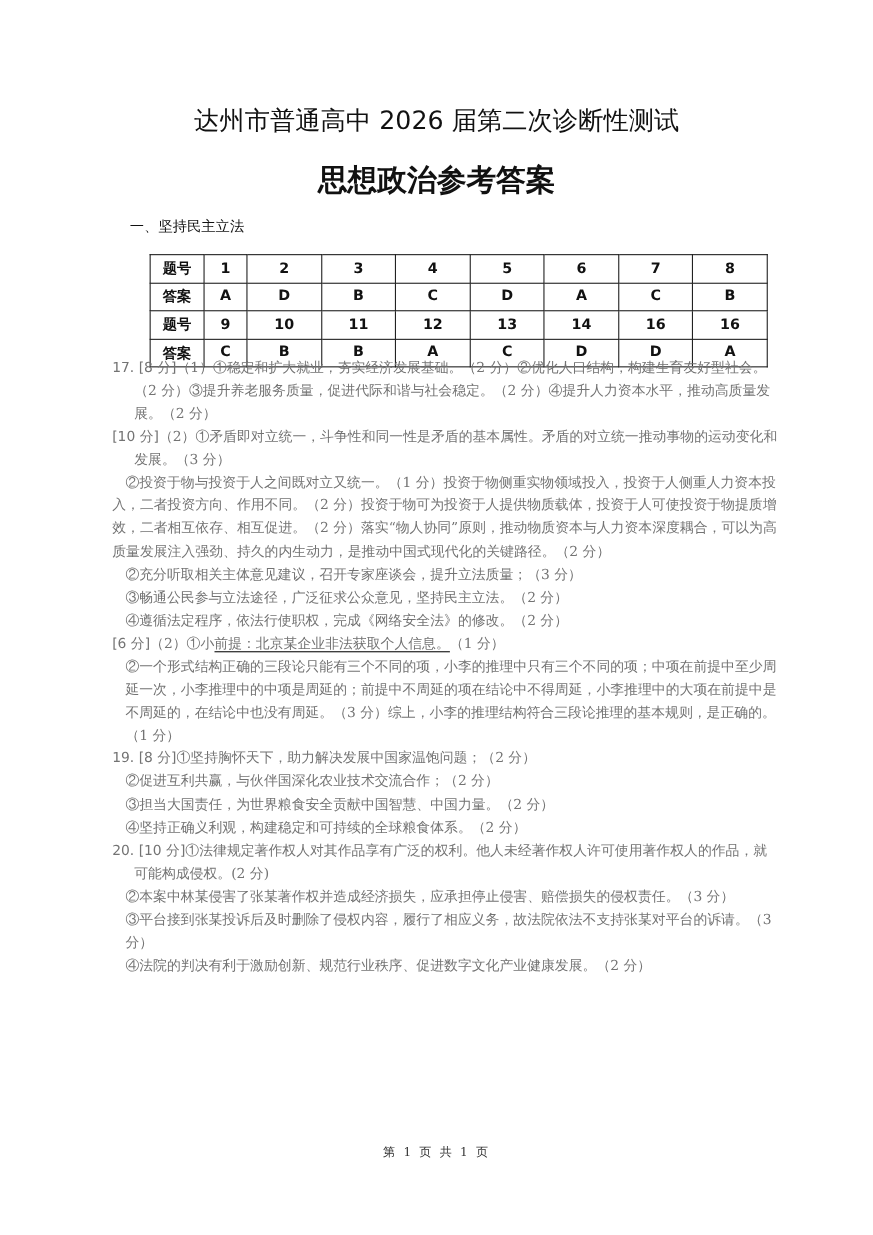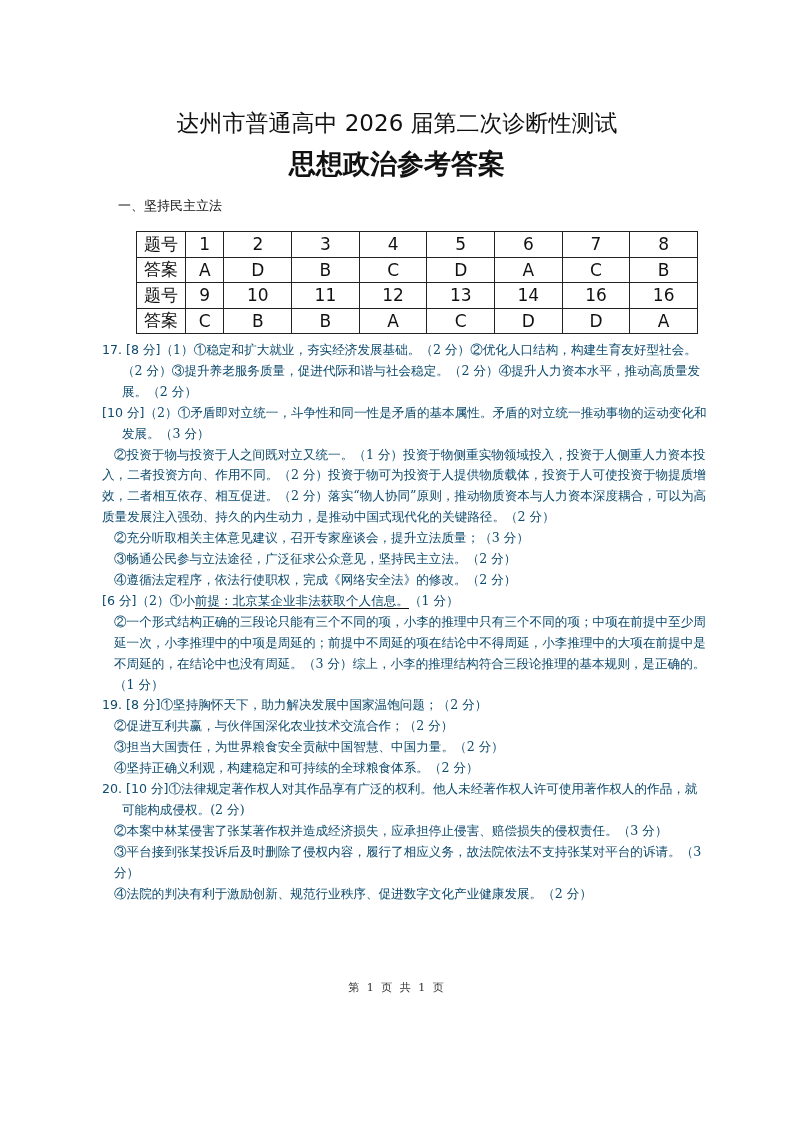--- a/index.html
+++ b/index.html
@@ -1,35 +1,35 @@
 <!DOCTYPE html>
 <html><head>
 <meta charset="utf-8">
 <style>
   html, body { margin: 0; padding: 0; background: #ffffff; }
   body { width: 794px; height: 1123px; position: relative; overflow: hidden; color: #111; }
   .page { position: absolute; left: 0; top: 0; width: 794px; height: 1123px; }
-  .title1 { position: absolute; top: 108px; left: 0; width: 794px; text-align: center;
+  .title1 { position: absolute; top: 94px; left: 0; width: 794px; text-align: center;
     font-family: "DejaVu Sans", sans-serif; font-size: 23px; letter-spacing: 0px; color: #111; }
   .title2 { position: absolute; top: 146px; left: 0; width: 794px; text-align: center;
     font-family: Liberation Mono, monospace; font-weight: bold; font-size: 27px; color: #111; }
   .section { position: absolute; top: 197px; left: 118px;
     font-family: "DejaVu Sans", sans-serif; font-size: 13px; color: #111; }
   table.ans { position: absolute; top: 231px; left: 136px; width: 562px; border-collapse: collapse;
-    font-family: "DejaVu Sans", sans-serif; font-size: 17px; }
+    font-family: "DejaVu Sans", sans-serif; font-size: 13px; font-weight: bold; }
   table.ans td { border: 1.3px solid #222; height: 24.5px; padding: 0; text-align: center; vertical-align: middle; }
   table.ans td.hd { width: 48px; }
-  .body { position: absolute; top: 340px; left: 102px; width: 605px;
-    font-family: "DejaVu Serif", serif; font-size: 12.6px; line-height: 20.9px; color: #0c4a6e; }
+  .body { position: absolute; top: 324px; left: 102px; width: 605px;
+    font-family: "DejaVu Serif", serif; font-size: 12.6px; line-height: 20.9px; color: #737373; }
   .para { margin: 0; text-indent: -12px; padding-left: 12px; }
   .para.first { text-indent: -20px; padding-left: 20px; }
   .para.sub { padding-left: 12px; text-indent: 0; }
   .qhead { font-family: "DejaVu Sans", sans-serif; }
   .ul { border-bottom: 1.5px solid #111; }
-  .footer { position: absolute; top: 980px; left: 0; width: 794px; text-align: center;
+  .footer { position: absolute; top: 1040px; left: 0; width: 794px; text-align: center;
     font-family: "DejaVu Serif", serif; font-size: 11px; color: #333; letter-spacing: 2px; }
 </style>
 </head>
 <body>
 
 <div class="page">
   <div class="title1">达州市普通高中 2026 届第二次诊断性测试</div>
   <div class="title2">思想政治参考答案</div>
   <div class="section">一、坚持民主立法</div>
 

